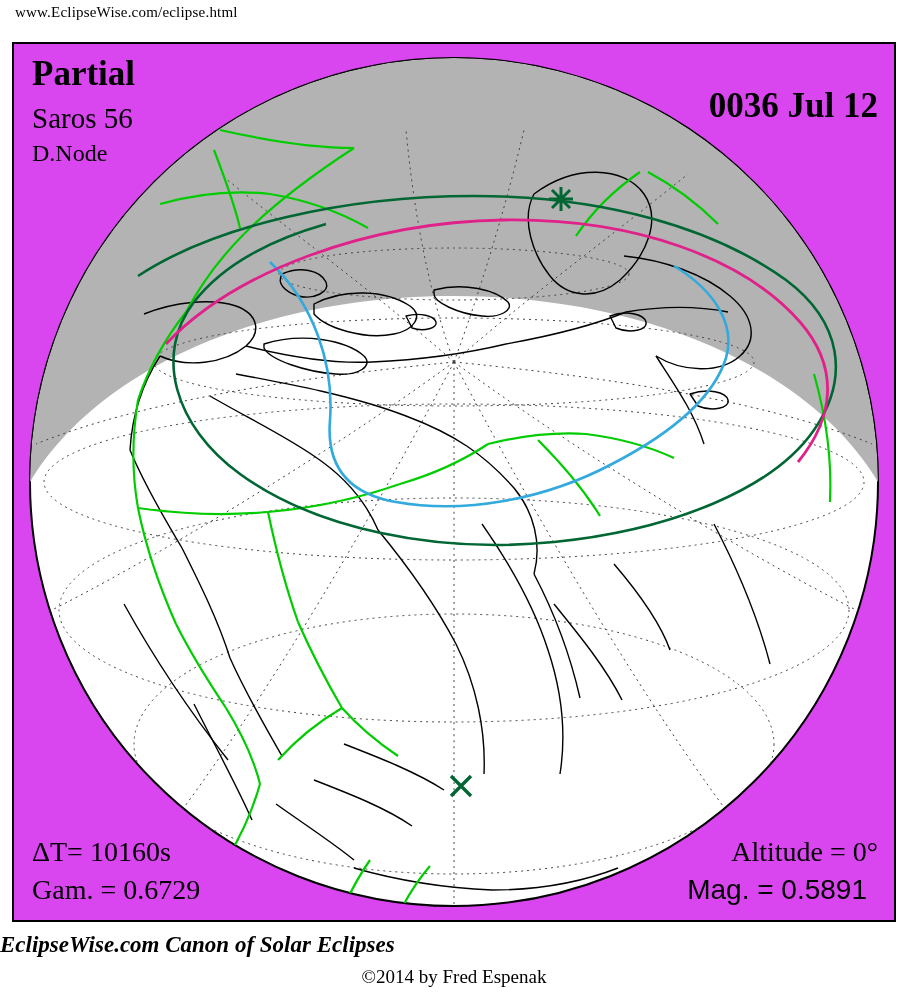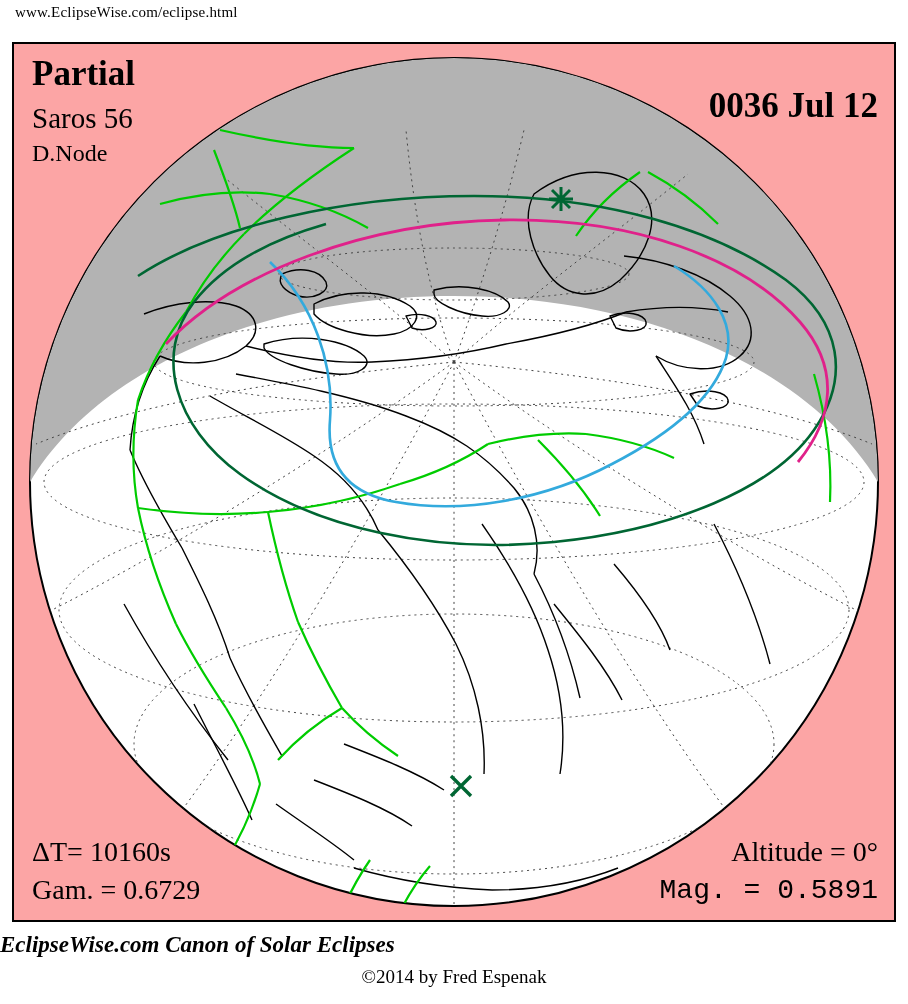--- a/index.html
+++ b/index.html
@@ -31,21 +31,21 @@
     padding-left: 15px;
   }
   .map-frame {
     position: absolute;
     left: 12px;
     top: 42px;
     width: 884px;
     height: 880px;
     border: 2px solid #000000;
     box-sizing: border-box;
-    background: #fca5a5;
+    background: #d946ef;
     overflow: hidden;
   }
   .globe-svg {
     position: absolute;
     left: 0;
     top: 0;
   }
   .label {
     position: absolute;
     white-space: nowrap;
@@ -95,24 +95,24 @@
     font-size: 28px;
     font-family: "Liberation Serif", serif;
   }
   .lbl-alt {
     right: 16px;
     bottom: 52px;
     font-size: 28px;
     font-family: "Liberation Serif", serif;
   }
   .lbl-mag {
-    right: 16px;
+    right: 27px;
     bottom: 14px;
     font-size: 28px;
-    font-family: Liberation Mono, monospace;
+    font-family: Liberation Sans, sans-serif;
   }
   .footer-title {
     position: absolute;
     top: 932px;
     left: 0;
     width: 908px;
     text-align: left;
     font-size: 23px;
     font-weight: bold;
     font-style: italic;

